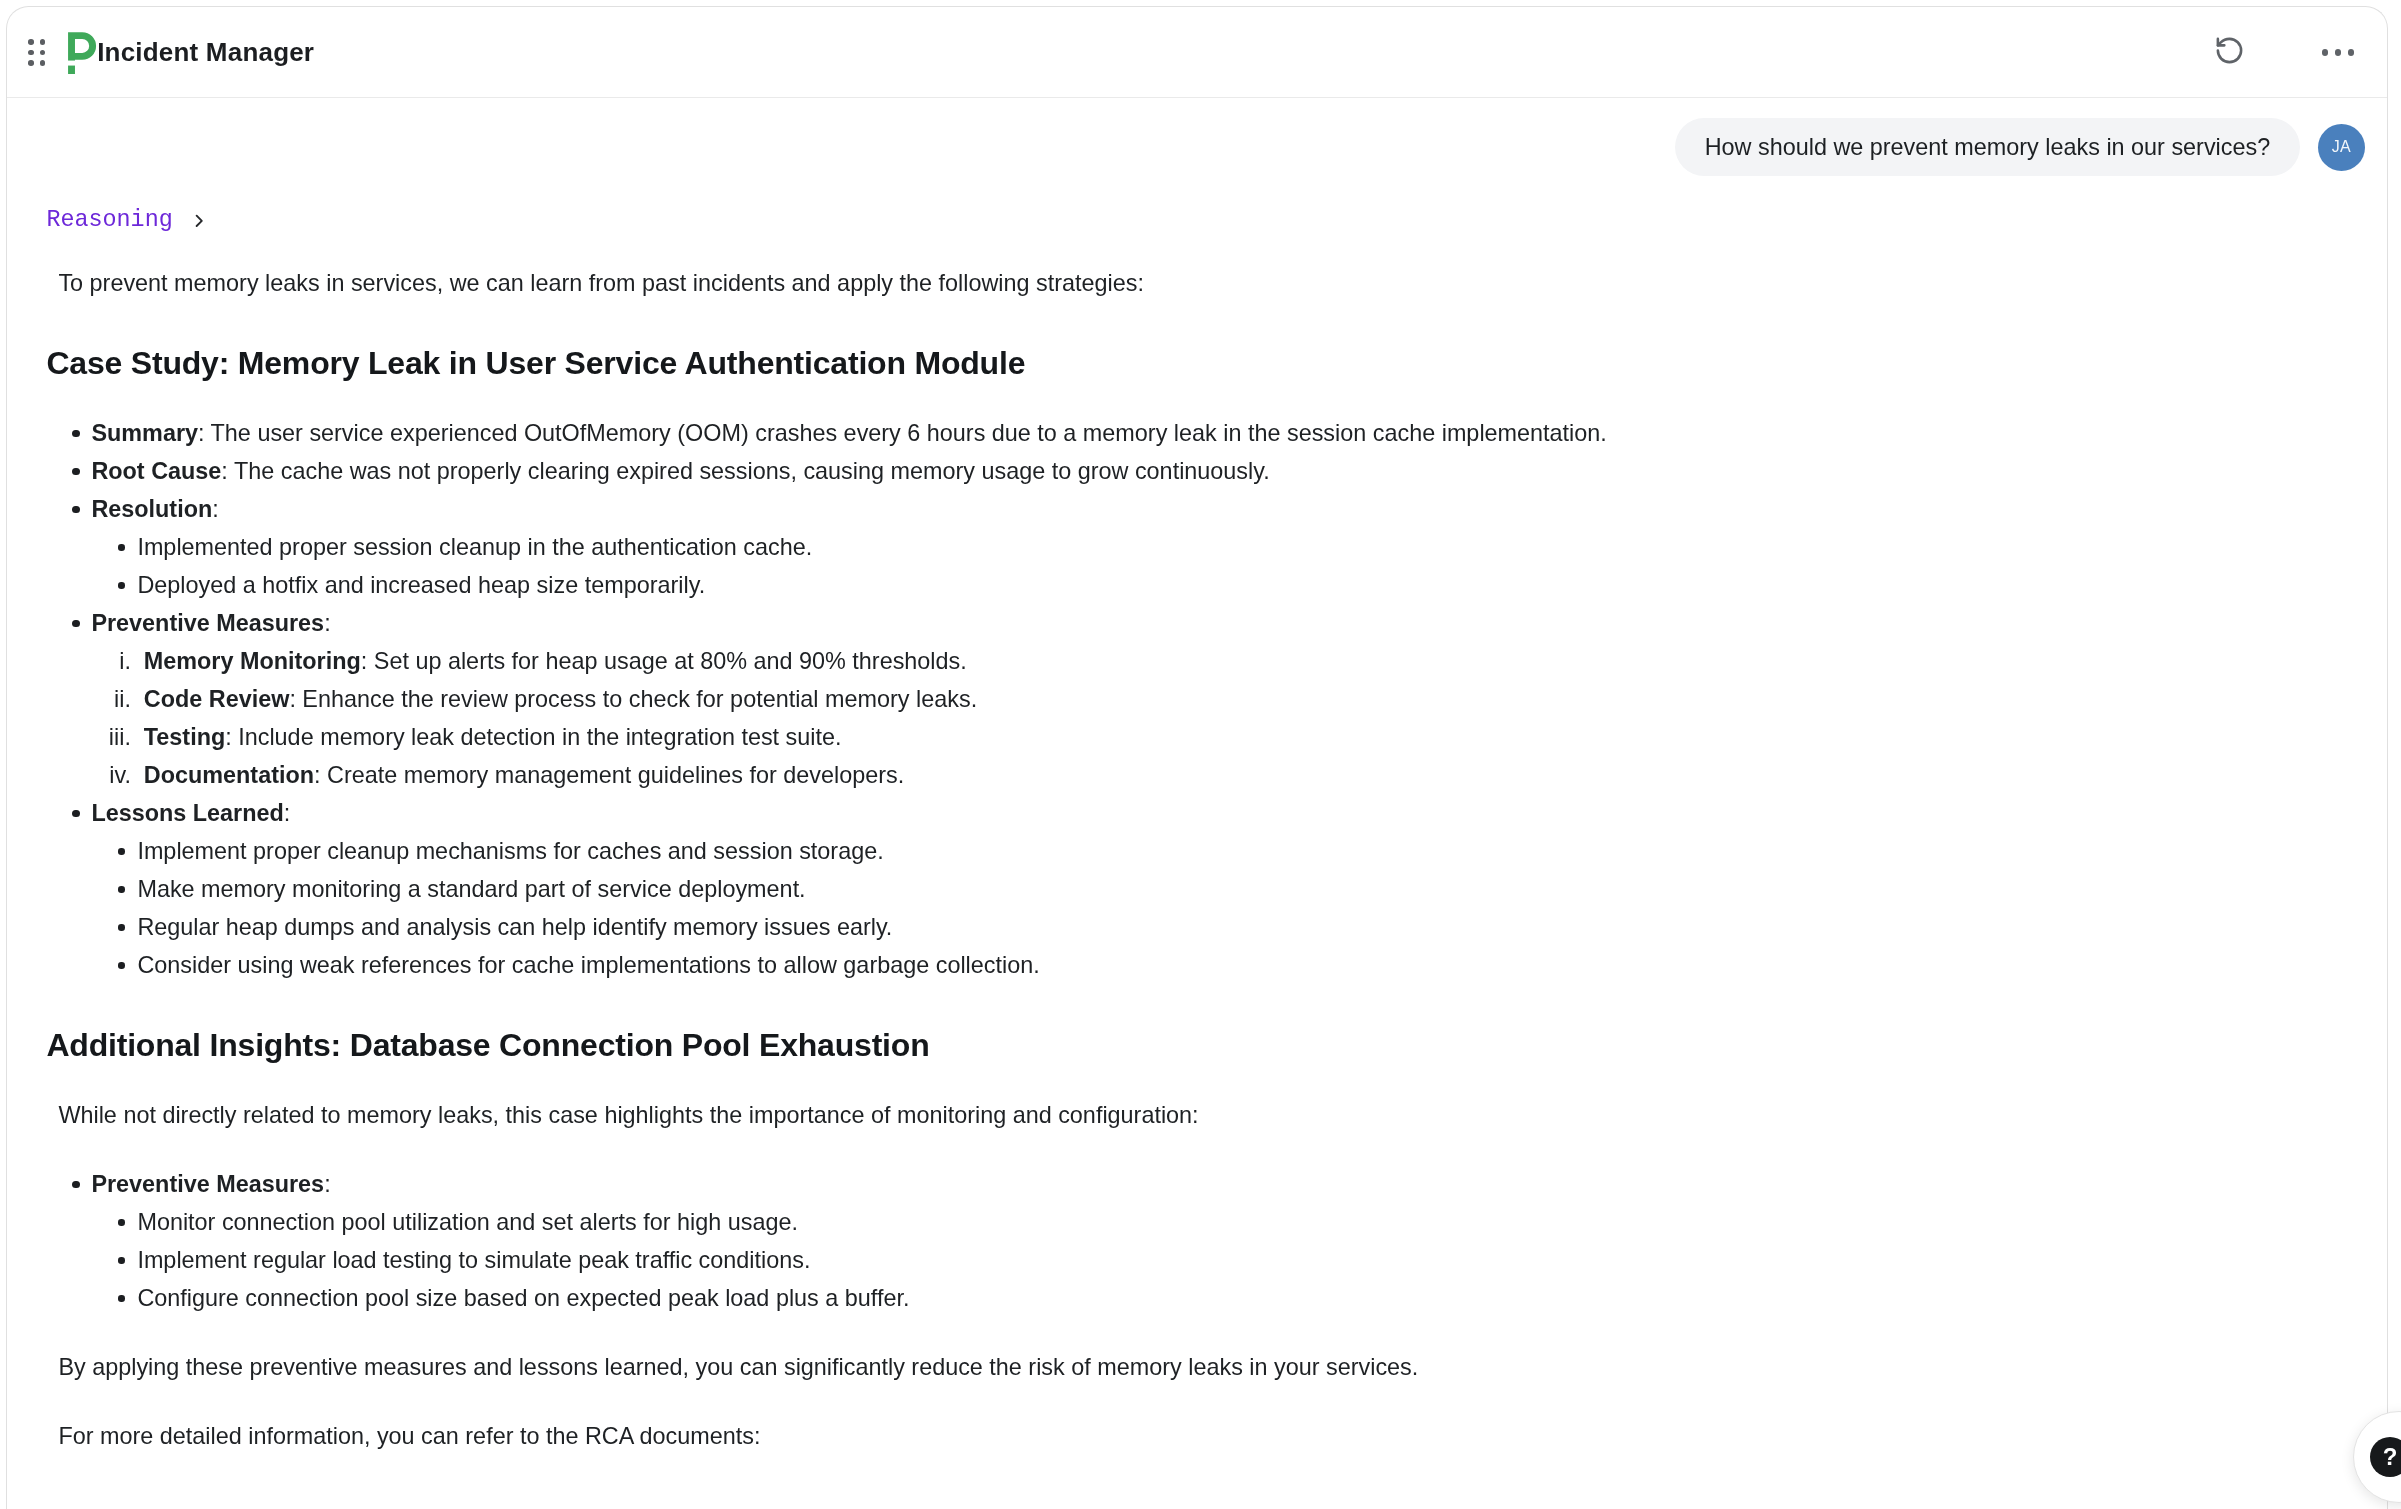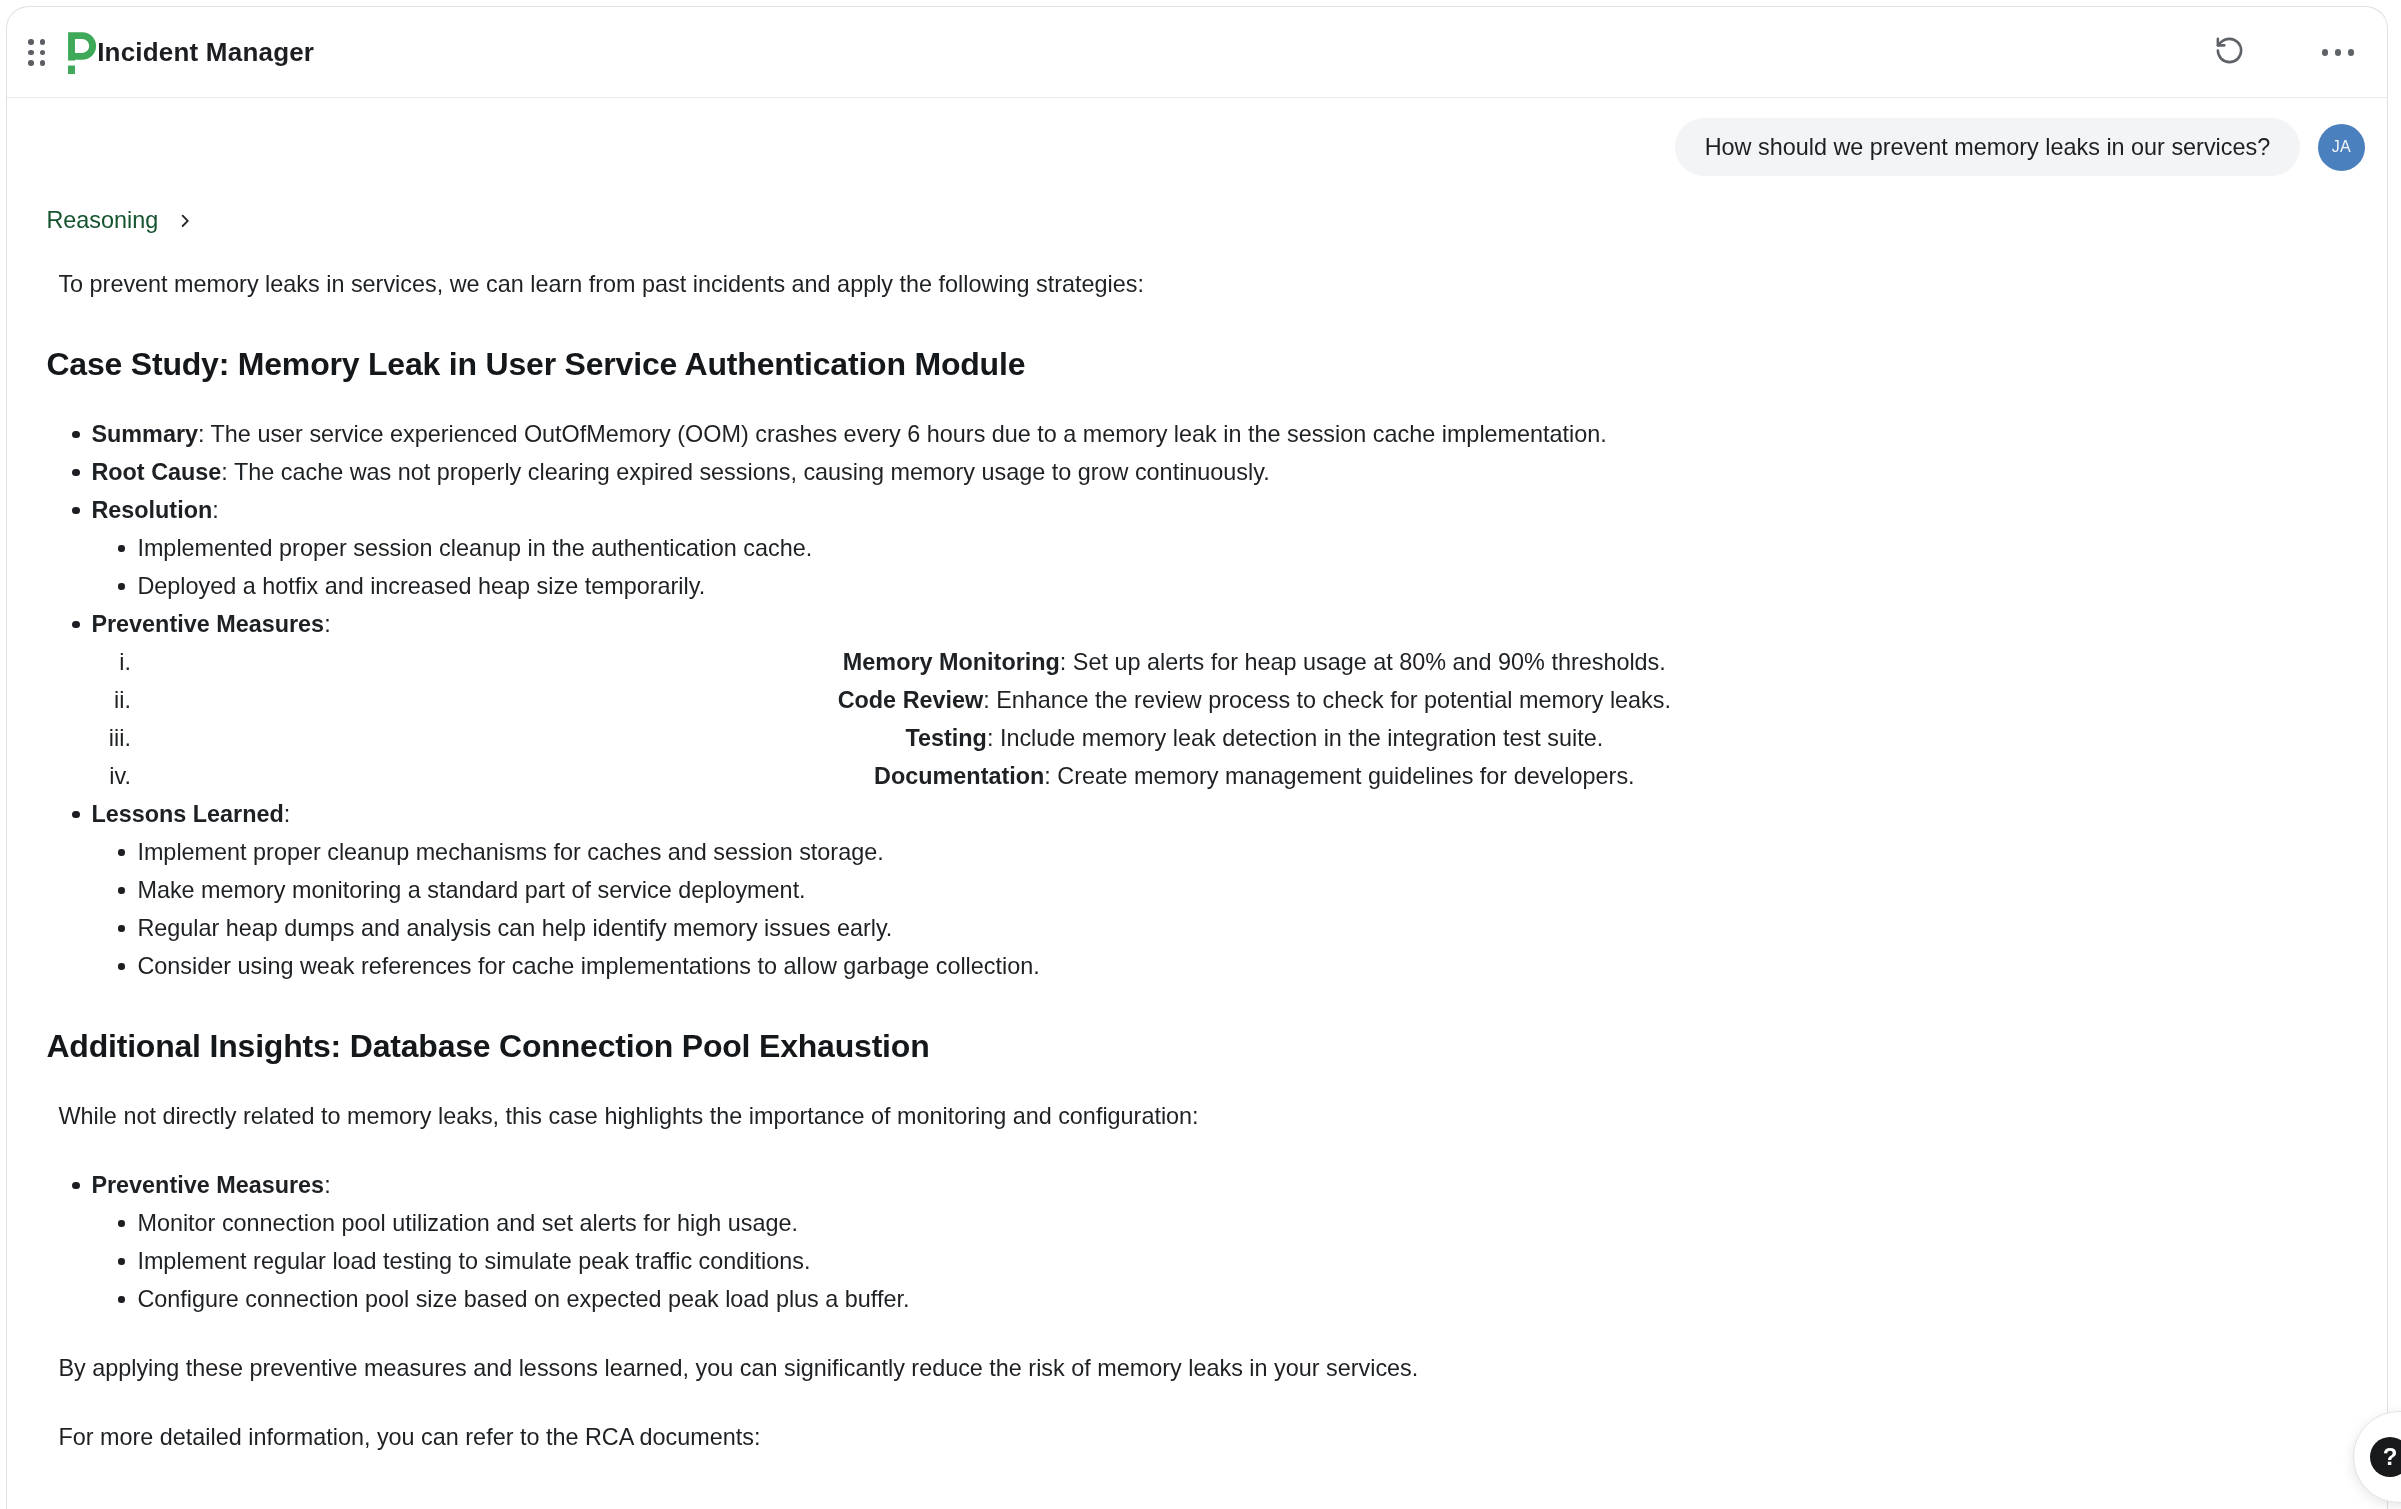--- a/index.html
+++ b/index.html
@@ -23,36 +23,36 @@
   .dots3 i { width:6.4px; height:6.4px; border-radius:50%; background:#5f6368; }
   
   .main { padding:0 22.5px 0 39px; }
   .user-row { display:flex; justify-content:flex-end; align-items:center; gap:17.7px; margin-top:20px; }
   .bubble { background:#f3f4f6; border-radius:29px; height:58px; line-height:58px;
     padding:0 30px; font-size:23.4px; color:#1d2023; }
   .avatar { width:47px; height:47px; border-radius:50%; background:#4a80bd;
     color:rgba(255,255,255,0.93); display:flex; align-items:center; justify-content:center;
     font-size:16px; font-weight:500; letter-spacing:0.4px; flex:0 0 auto; }
   .reasoning { margin-top:31px; display:flex; align-items:center; gap:17.7px;
-    background:none; border:none; cursor:pointer; font-family:Liberation Sans, sans-serif;
-    font-size:23.4px; color:#14532d; }
+    background:none; border:none; cursor:pointer; font-family:Liberation Mono, monospace;
+    font-size:23.4px; color:#6d28d9; }
   
   .md { font-size:23.4px; line-height:38px; color:#1e2124; }
   .md p { margin:31px 12px; }
   .md h3 { font-size:32px; line-height:37px; font-weight:700; color:#15181b;
     letter-spacing:-0.2px; margin:43px 0 32px; }
   .md ul { list-style:none; margin:31px 0; }
   .md li { position:relative; padding-left:45px; }
   .md li::before { content:""; position:absolute; left:26px; top:15.3px; width:7.2px; height:7.2px;
     border-radius:50%; background:#1c1e21; }
   .md li ul, .md li ol { margin:0; }
   .md li li { padding-left:46px; }
   .md li li::before { left:27px; top:16px; width:6.4px; height:6.4px; }
   .md ol { list-style:lower-roman outside; padding-left:46px; }
-  .md ol li { padding-left:6.4px;text-align:center; }
+  .md ol li { padding-left:6.4px; }
   .md ol li::before { display:none; }
   
   .help { position:absolute; left:2353px; top:1411px; width:92px; height:92px;
     border-radius:50%; background:#fff; border:1.6px solid #e3e3e3;
     box-shadow:0 3.2px 13px rgba(0,0,0,0.10); cursor:pointer; }
   .help-inner { position:absolute; left:16px; top:25px; width:40px; height:40px;
     border-radius:50%; background:#17191b; color:#fff; display:flex; align-items:center;
     justify-content:center; font-size:24px; font-weight:700; }
 </style>
 </head>

